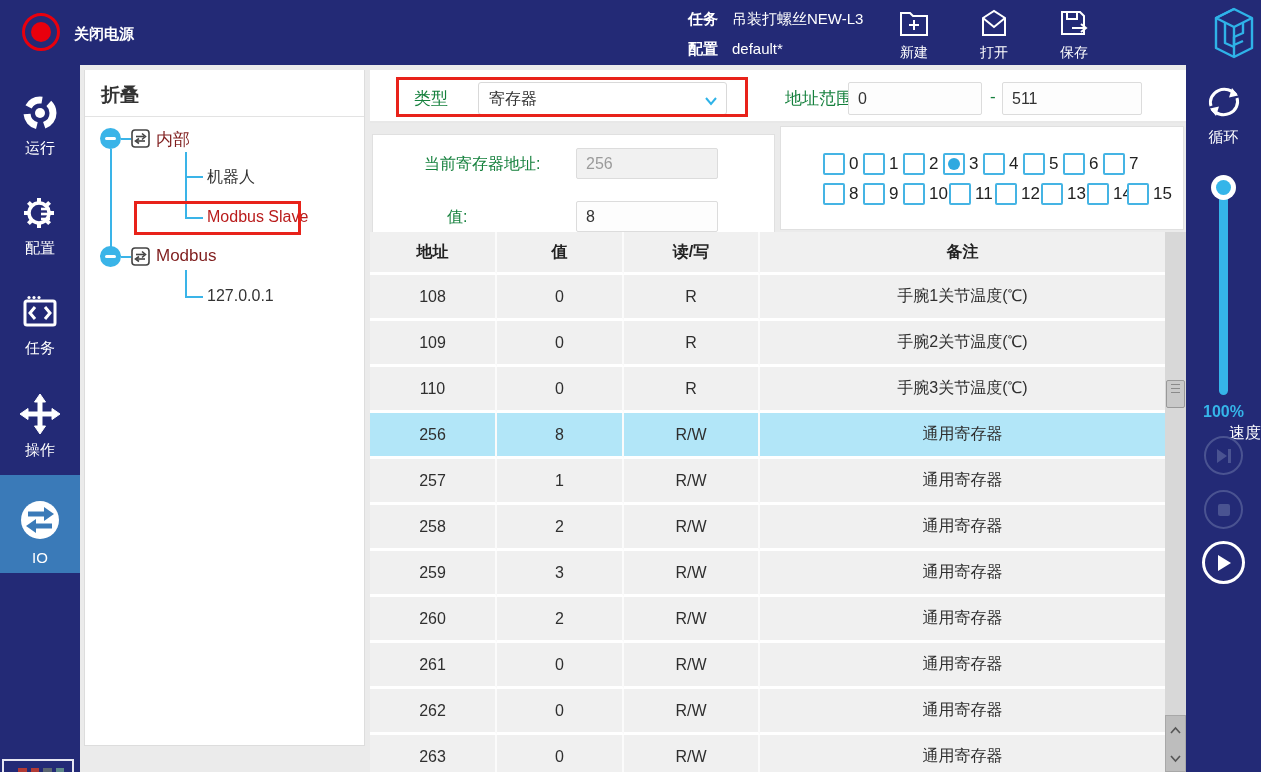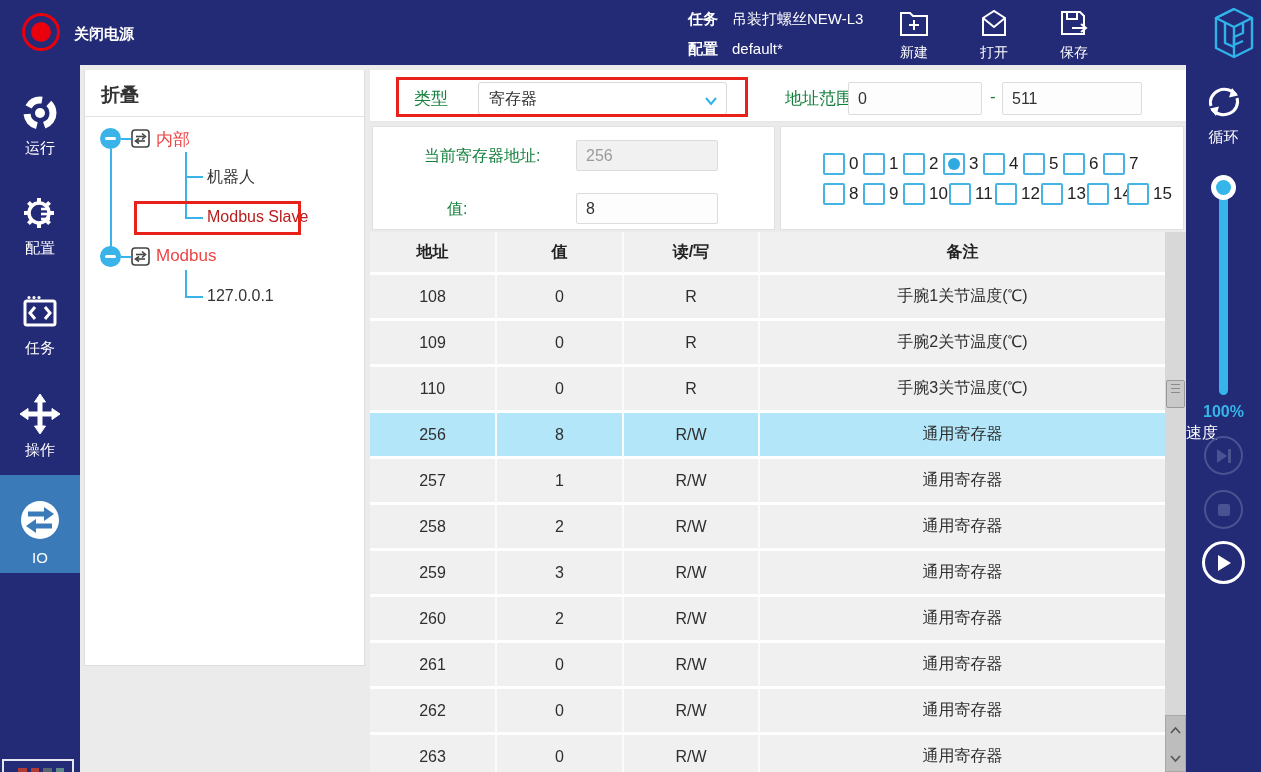--- a/index.html
+++ b/index.html
@@ -24,26 +24,26 @@
 
   
   .leftnav { position:absolute; left:0; top:65px; width:80px; height:707px; background:#232a76; }
   .nav-item { position:absolute; left:0; width:80px; height:86px; text-align:center; color:#fff; cursor:pointer; padding-top:8px; }
   .nav-item .nlbl { display:block; font-size:15px; margin-top:2px; }
   .nav-item.active { background:#3a7ab8; height:98px; padding-top:22px; }
   .mini-box { position:absolute; left:2px; bottom:0; width:72px; height:13px; border:2px solid #e6e6f2; border-bottom:none; display:flex; gap:4px; align-items:flex-end; padding:6px 8px 0 14px; }
   .mini-box i { display:block; width:9px; height:4px; }
 
   
-  .treepanel { position:absolute; left:84px; top:70px; width:281px; height:596px; background:#fff; border:1px solid #ddd; border-top:none; }
+  .treepanel { position:absolute; left:84px; top:70px; width:281px; height:676px; background:#fff; border:1px solid #ddd; border-top:none; }
   .tree-head { position:absolute; left:0; top:0; width:100%; height:47px; border-bottom:1px solid #e3e3e3; font-size:19px; color:#333; padding:12px 0 0 16px; font-weight:600; }
   .tline { position:absolute; background:#3ab4e8; }
   .minus-circle { position:absolute; width:21px; height:21px; background:#3ab4e8; border-radius:50%; }
   .minus-circle::after { content:""; position:absolute; left:5px; top:9px; width:11px; height:3px; background:#fff; border-radius:2px; }
-  .tnode-label { position:absolute; font-size:17px; color:#ef4444; cursor:pointer; }
+  .tnode-label { position:absolute; font-size:17px; color:#7f1d1d; cursor:pointer; }
   .tchild-label { position:absolute; font-size:16px; color:#333; cursor:pointer; }
   .tchild-label.selected { color:#b91c1c; }
   .tree-icon { position:absolute; }
 
   
   .annot { position:absolute; border:3px solid #e8221a; pointer-events:none; z-index:50; }
 
   
   .main { position:absolute; left:370px; top:70px; width:816px; height:702px; }
   .row-type { position:absolute; left:0; top:0; width:816px; height:53px; background:#fff; border-bottom:2px solid #e8e8e8; }
@@ -72,21 +72,21 @@
   .varrow { width:100%; height:28px; display:flex; align-items:center; justify-content:center; cursor:pointer; }
 
   
   .rightpanel { position:absolute; left:1186px; top:65px; width:75px; height:707px; background:#232a76; color:#fff; }
   .loop-wrap { position:absolute; left:0; top:16px; width:75px; text-align:center; cursor:pointer; }
   .loop-wrap .lbl { display:block; font-size:15px; margin-top:1px; }
   .slider-track { position:absolute; left:33px; top:118px; width:9px; height:212px; background:#35b5e9; border-radius:5px; cursor:pointer; }
   .slider-knob { position:absolute; left:25px; top:110px; width:25px; height:25px; border-radius:50%; background:#fff; cursor:pointer; }
   .slider-knob::after { content:""; position:absolute; left:5px; top:5px; width:15px; height:15px; border-radius:50%; background:#35b5e9; }
   .speed-pct { position:absolute; left:0; top:338px; width:75px; text-align:center; font-size:16px; font-weight:bold; color:#35b5e9; }
-  .speed-lbl { position:absolute; left:0; top:358px; width:75px; text-align:left; font-size:16px; }
+  .speed-lbl { position:absolute; left:0; top:358px; width:75px; text-align:right; font-size:16px; }
   .pbtn { position:absolute; left:18px; width:39px; height:39px; border-radius:50%; border:2px solid #4a5391; display:flex; align-items:center; justify-content:center; cursor:pointer; }
   .pbtn.bright { border:3px solid #fff; width:43px; height:43px; left:16px; }
 </style>
 </head>
 <body>
 
 <div class="app">
 
   <div class="topbar">
     <div class="power-btn">
@@ -279,21 +279,21 @@
         </span>
       </div>
       <div class="lab" style="left:415px; top:17px;">地址范围</div>
       <input class="inputbox" style="left: 478px; top: 12px; width: 134px; height: 33px;" value="0">
       <div class="lab" style="left:620px; top:17px;">-</div>
       <input class="inputbox" style="left: 632px; top: 12px; width: 140px; height: 33px;" value="511">
 
       <div class="annot" style="left:26px; top:7px; width:352px; height:40px;"></div>
     </div>
 
-    <div class="formbox" style="left:2px; top:56px; width:403px; height:104px;">
+    <div class="formbox" style="left:2px; top:64px; width:403px; height:104px;">
       <div class="lab" style="left:51px; top:19px; font-size:16px;">当前寄存器地址:</div>
       <input class="inputbox disabled" style="left: 203px; top: 13px; width: 142px; height: 31px;" disabled="" value="256">
       <div class="lab" style="left:74px; top:72px; font-size:16px;">值:</div>
       <div class="selectbox" style="left:98px; top:65px; width:83px; height:45px; font-size:15px;margin-top:44px;">
         <span class="sval" style="left:7px; top:7px;">UINT16</span>
         <span class="chev" style="right:5px;">
           <svg width="12" height="9" viewBox="0 0 14 10" fill="none" stroke="#2fb3e8" stroke-width="2">
               <path d="M2 2 L7 8 L12 2"></path>
             </svg>
         </span>

